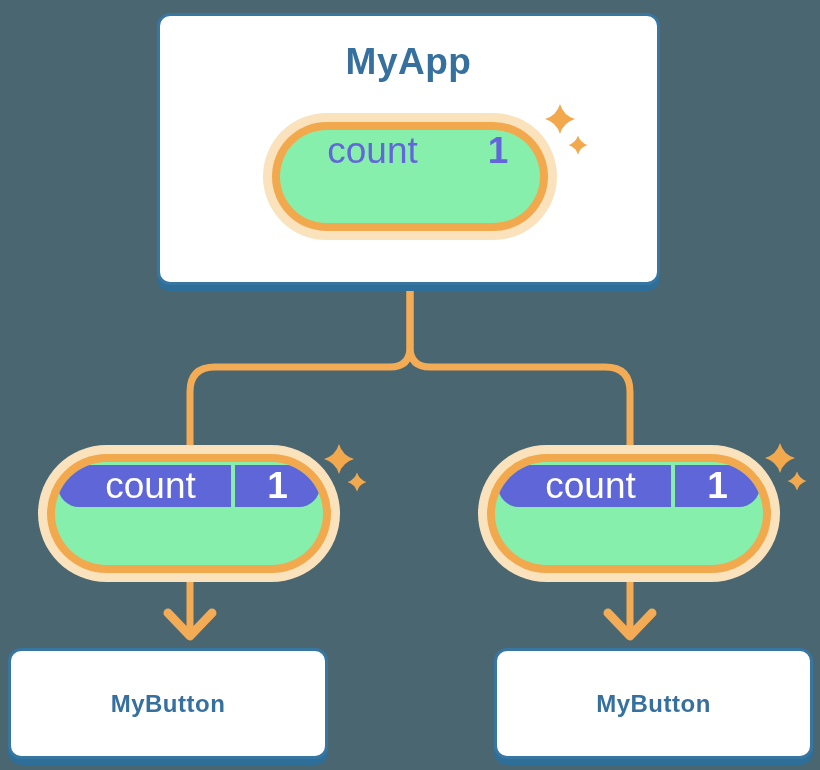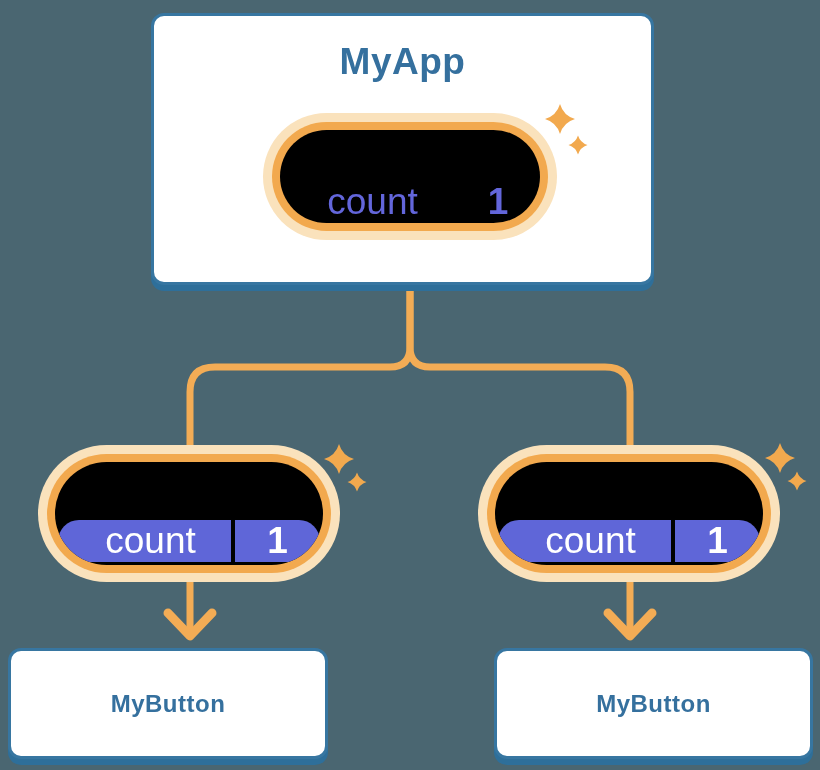--- a/index.html
+++ b/index.html
@@ -17,21 +17,21 @@
   
   .card {
     position:absolute;
     background: var(--card-bg, #fff);
     border:3px solid var(--card-border, #3776A1);
     border-radius:13px;
     box-shadow: 0 6px 0 var(--card-shadow, #2E6F9A);
     box-sizing:border-box;
     z-index:2;
   }
-  .root-card { left:151px; top:13px; width:503px; height:272px; }
+  .root-card { left:157px; top:13px; width:503px; height:272px; }
   .card-title {
     text-align:center; margin-top:25px;
     font-size:37px; font-weight:700; letter-spacing:0.5px;
     color: var(--heading, #35709E);
   }
   .leaf-card {
     display:flex; align-items:center; justify-content:center;
     font-size:24px; font-weight:700; letter-spacing:0.5px;
     color: var(--heading, #35709E);
   }
@@ -43,22 +43,22 @@
     position:absolute; z-index:4;
     border-radius:999px;
     background: var(--halo, #FAE2BC);
     padding:9px; box-sizing:border-box;
   }
   .pill-ring {
     background: var(--ring-orange, #F2A94E);
     border-radius:999px; padding:8px; height:100%; box-sizing:border-box;
   }
   .pill-body {
-    background:#000000; border-radius:999px; height:100%;
-    display:flex; align-items:flex-end; overflow:hidden; box-sizing:border-box;
+    background:#86efac; border-radius:999px; height:100%;
+    display:flex; align-items:flex-start; overflow:hidden; box-sizing:border-box;
   }
   .pill-top   { left:263px; top:113px; width:294px; height:127px; }
   .pill-left  { left:38px;  top:445px; width:302px; height:137px; }
   .pill-right { left:478px; top:445px; width:302px; height:137px; }
 
   .seg { display:flex; align-items:center; justify-content:center; }
   
   .seg-label-top {
     width:173px; padding-left:12px; box-sizing:border-box;
     font-size:37px; color: var(--pill-text-purple, #6366DB);

